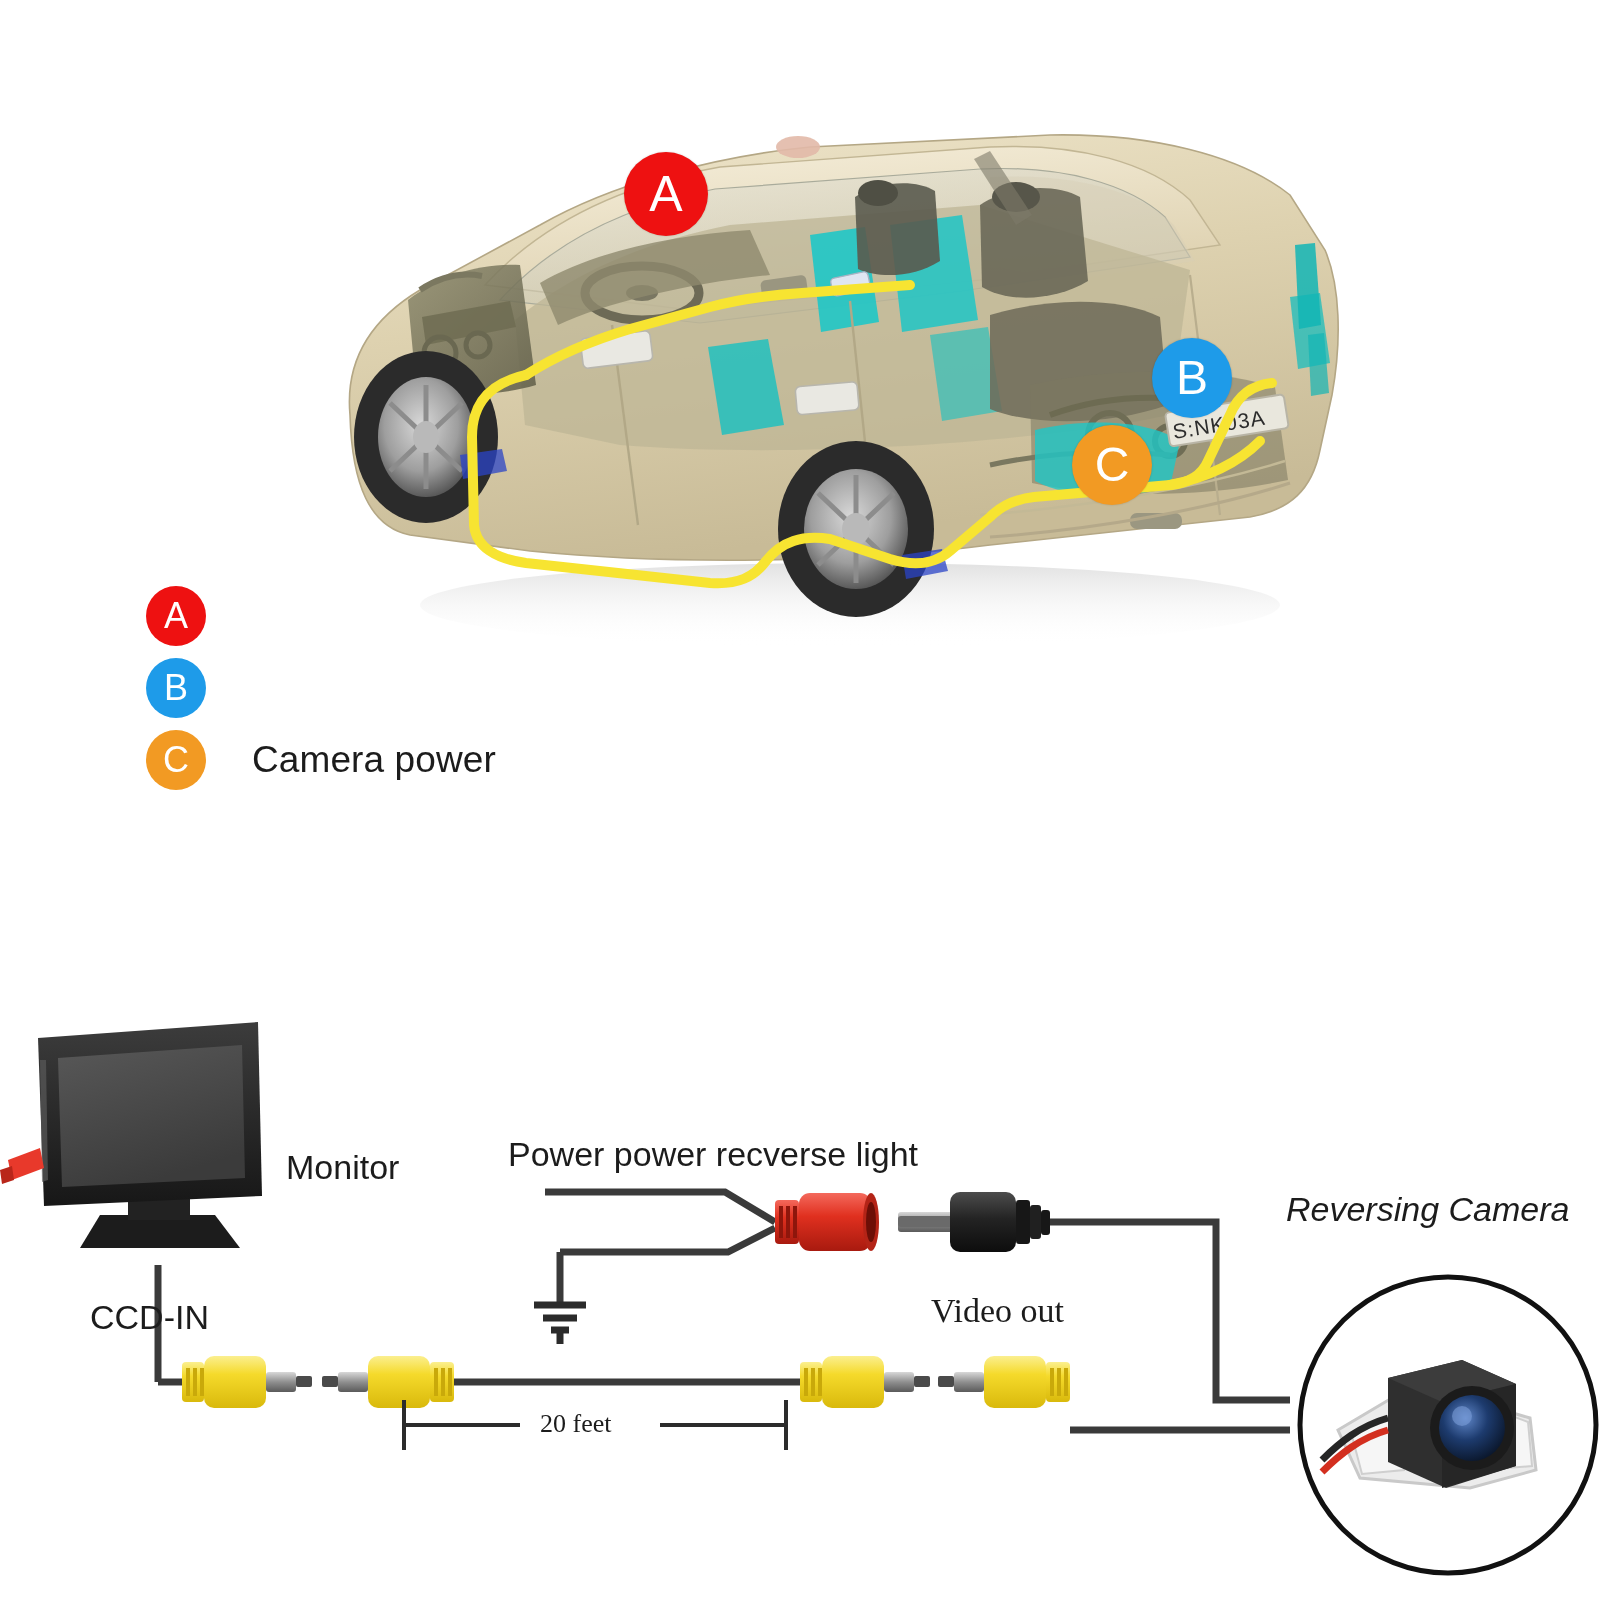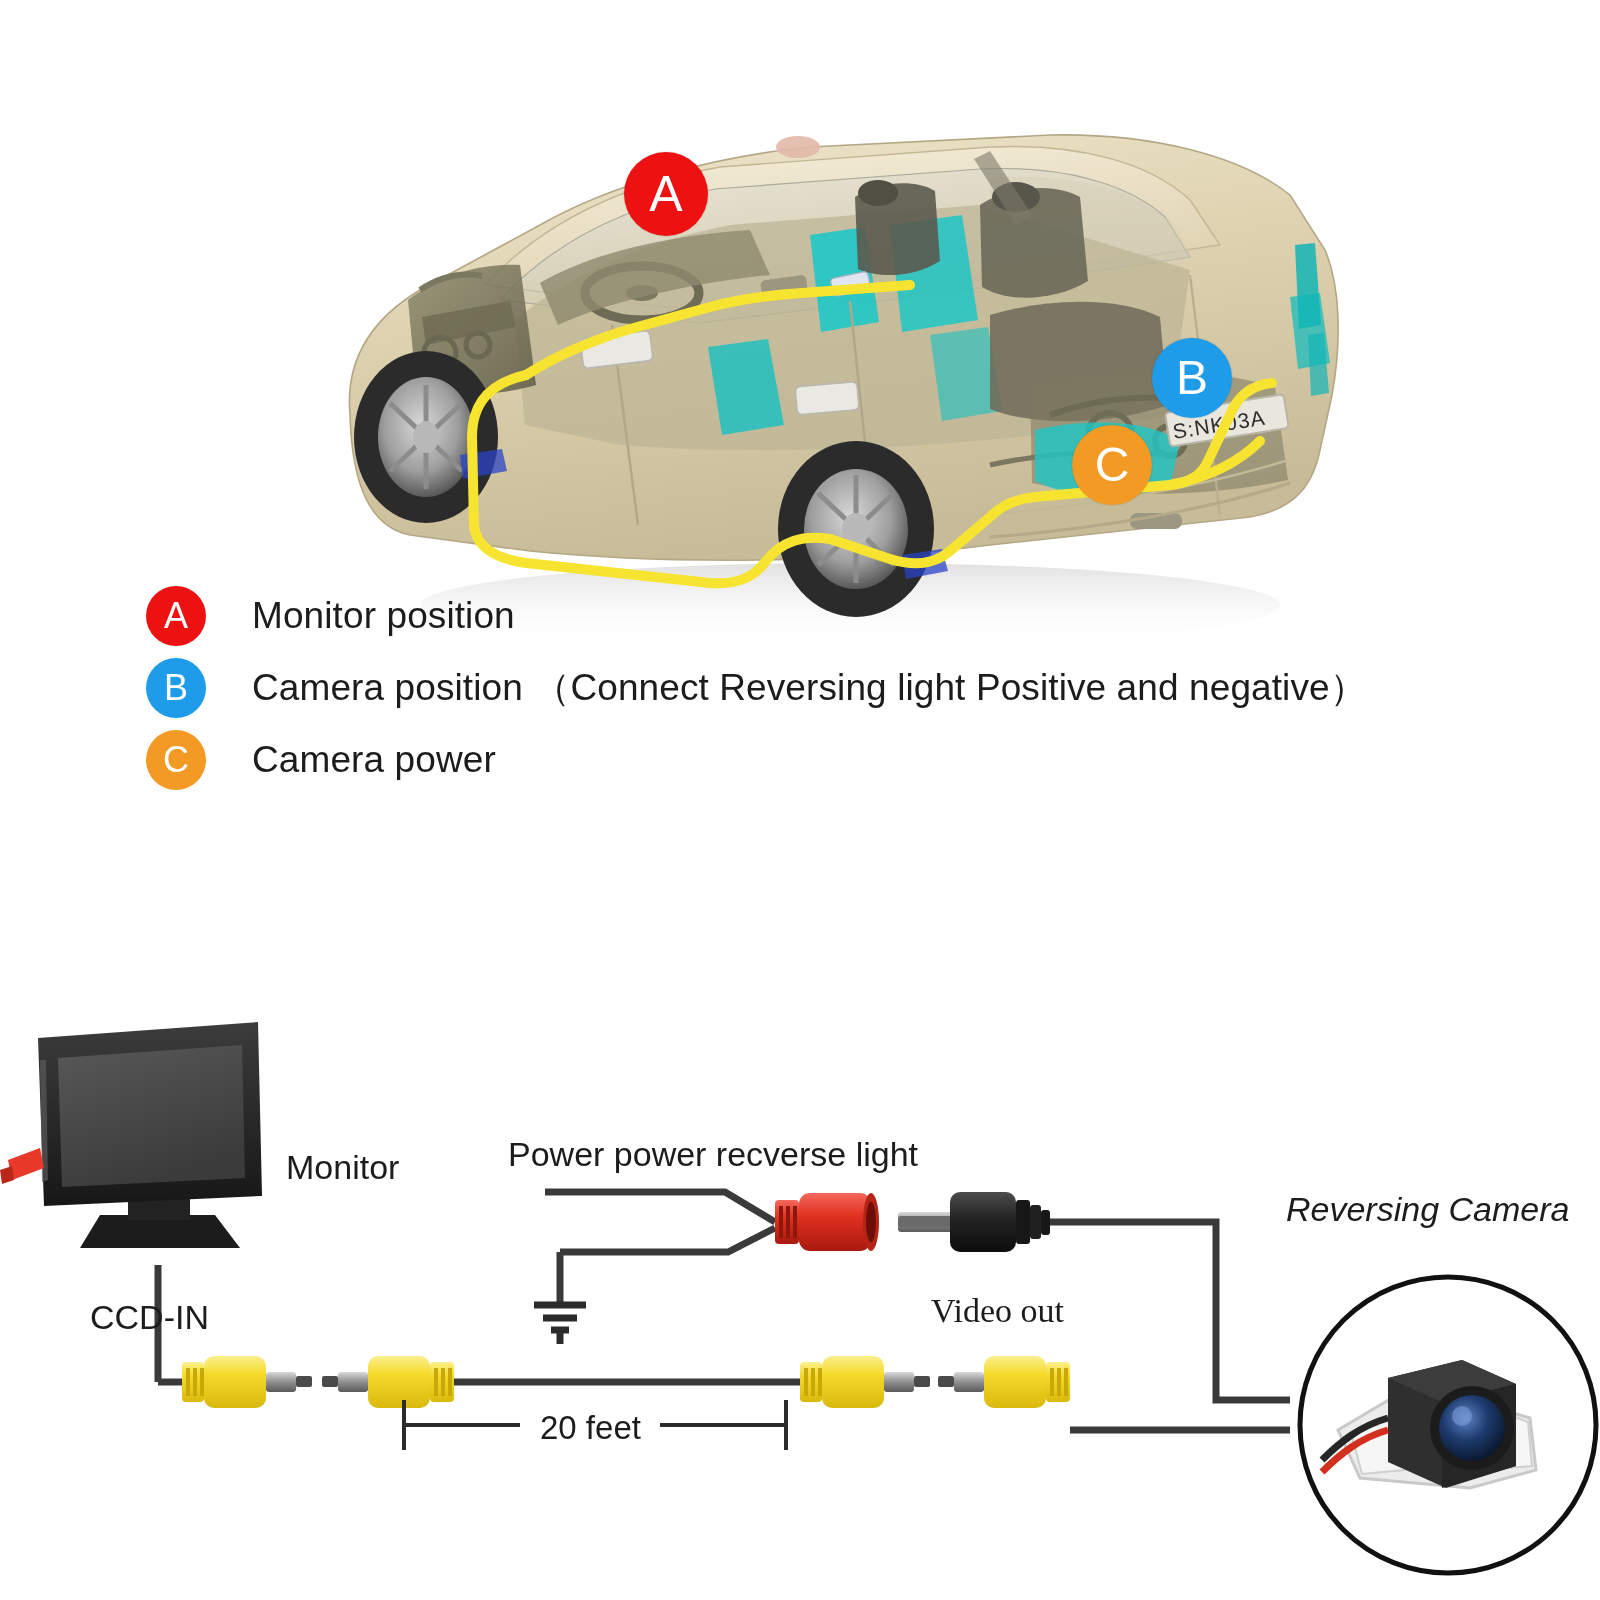--- a/index.html
+++ b/index.html
@@ -287,26 +287,24 @@
 
   <div class="marker" id="marker-a">A</div>
   <div class="marker" id="marker-b">B</div>
   <div class="marker" id="marker-c">C</div>
 </div>
 
 <div id="legend">
 
   <div class="legend-row">
     <div class="legend-badge badge-a">A</div>
-    <div class="legend-text">Monitor position</div>
   </div>
 
   <div class="legend-row">
     <div class="legend-badge badge-b">B</div>
-    <div class="legend-text">Camera position （Connect Reversing light Positive and negative）</div>
   </div>
 
   <div class="legend-row">
     <div class="legend-badge badge-c">C</div>
     <div class="legend-text">Camera power</div>
   </div>
 
 </div>
 
 <div id="wiring-section">
@@ -477,15 +475,15 @@
       </g>
     </g>
 
   </svg>
 
   <div class="wlabel" id="label-monitor" style="position:absolute;left:286px;top:148px;">Monitor</div>
   <div class="wlabel" id="label-power" style="position:absolute;left:508px;top:135px;">Power power recverse light</div>
   <div class="wlabel" id="label-ccdin" style="position:absolute;left:90px;top:298px;">CCD-IN</div>
   <div class="wlabel" id="label-videoout" style="position:absolute;left:931px;top:292px;font-family:Liberation Serif, serif;">Video out</div>
   <div class="wlabel" id="label-revcam" style="position:absolute;left:1286px;top:190px;">Reversing Camera</div>
-  <div class="wlabel" id="label-20feet" style="position:absolute;left:540px;top:409px;font-size:33px;">20 feet</div>
+  <div class="wlabel" id="label-20feet" style="position:absolute;left:540px;top:409px;font-size:26px;font-family:Liberation Serif, serif;">20 feet</div>
 
 </div>
 
 </body></html>

